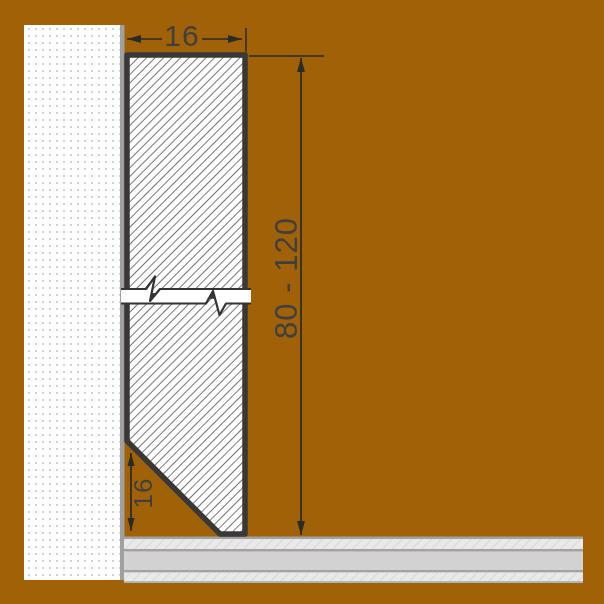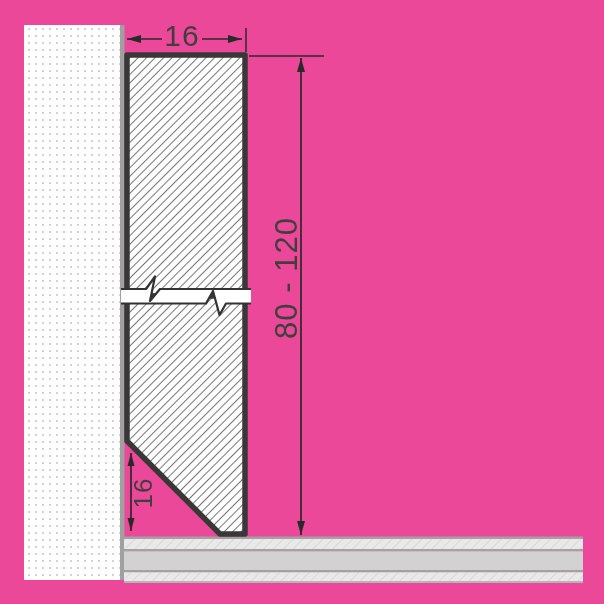--- a/index.html
+++ b/index.html
@@ -7,21 +7,21 @@
     padding: 0;
     background: #ffffff;
     width: 604px;
     height: 604px;
     font-family: "Liberation Sans", sans-serif;
   }
   #canvas {
     position: relative;
     width: 604px;
     height: 604px;
-    background: #ec4899;
+    background: #a16207;
     overflow: hidden;
   }
   svg { display: block; }
   .dim-text {
     font-family: "Liberation Sans", sans-serif;
     font-weight: 400;
     letter-spacing: 1px;
   }
 </style>
 </head>

